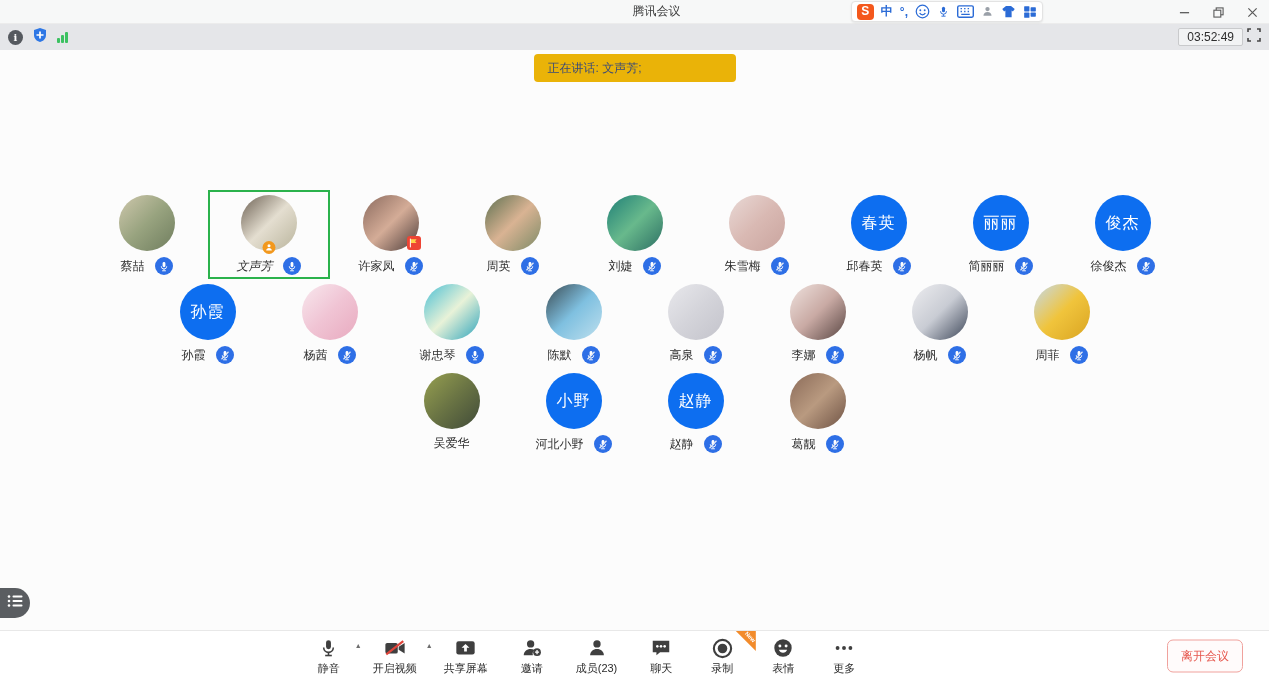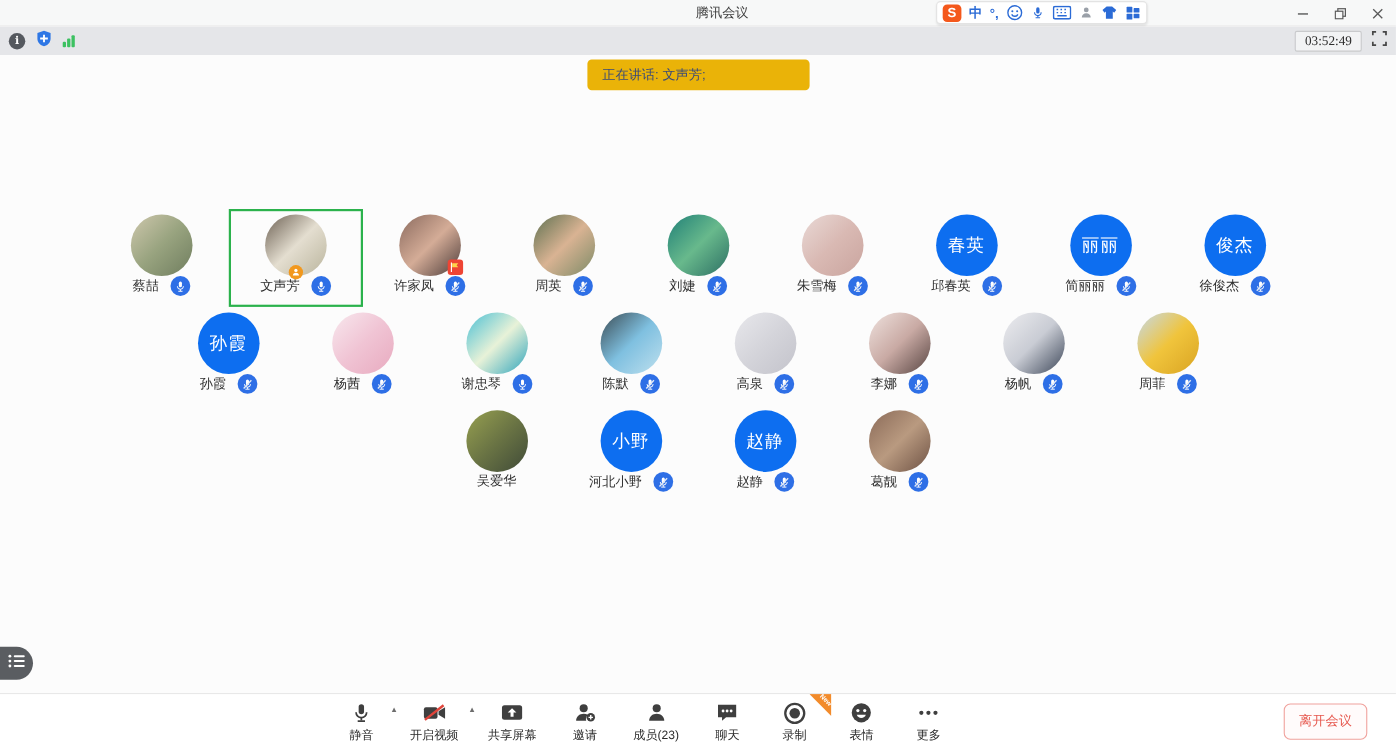--- a/index.html
+++ b/index.html
@@ -13,36 +13,36 @@
   .ime { position:absolute; right:226px; top:1px; height:21px; background:#fff; border:1px solid #e3e3e3; border-radius:4px; display:flex; align-items:center; padding:0 5px; gap:7px; box-shadow:0 1px 2px rgba(0,0,0,.08); }
   .ime span { display:flex; align-items:center; justify-content:center; height:16px; }
   .sogou { width:17px; height:17px; background:#f4581c; border-radius:4px; color:#fff; font-weight:bold; font-size:12px; line-height:17px; text-align:center; }
   .ime-txt { color:#2b6bd6; font-size:12px; font-weight:bold; }
   .win-controls { position:absolute; right:0; top:0; height:24px; display:flex; }
   .win-controls span { width:34px; height:24px; display:flex; align-items:center; justify-content:center; color:#5a5a5a; }
 
   
   .statusbar { height:26px; background:#e5e6e9; display:flex; align-items:center; justify-content:space-between; padding:0 8px; }
   .sb-left { display:flex; align-items:center; gap:9px; }
-  .sb-right { display:flex; align-items:center; gap:9px;font-family:Liberation Serif, serif; }
+  .sb-right { display:flex; align-items:center; gap:4px; }
   .timer { background:#f2f3f4; border:1px solid #c9cacc; border-radius:2px; font-size:12px; color:#2e2e2e; padding:1px 8px; }
   .info-dot { width:15px; height:15px; border-radius:50%; background:#55595f; color:#fff; font-size:10px; font-weight:bold; display:flex; align-items:center; justify-content:center; font-family:"DejaVu Serif",serif; }
 
   
   .main { flex:1; position:relative; background:#fcfcfc; }
   .banner { margin:4px auto 0; width:202px; height:28px; background:#eab308; border-radius:4px; font-size:12px; color:#3a4a78; line-height:28px; padding-left:14px; }
   #grid { margin-top:108px; display:flex; flex-direction:column; align-items:center; }
   .grow { display:flex; justify-content:center; }
   .cell { width:122px; height:89px; display:flex; flex-direction:column; align-items:center; padding-top:5px; position:relative; }
-  .cell.selected { outline:2px solid #2bb24c; outline-offset:-2px; }
+  .cell.selected { outline:2px solid #2bb24c; outline-offset:-2px;font-style:italic; }
   .avatar { width:56px; height:56px; border-radius:50%; position:relative; flex:none; }
   .avatar .init { position:absolute; inset:0; display:flex; align-items:center; justify-content:center; color:#fff; font-size:16px; letter-spacing:1px; }
   .host-badge { position:absolute; left:50%; bottom:-3px; transform:translateX(-50%); width:13px; height:13px; border-radius:50%; background:#f2981d; display:flex; align-items:center; justify-content:center; }
   .flag-badge { position:absolute; right:-2px; bottom:1px; width:14px; height:14px; border-radius:3px; background:#ee4434; display:flex; align-items:center; justify-content:center; }
-  .nrow { display:flex; align-items:center; gap:10px; }
+  .nrow { margin-top:6px; display:flex; align-items:center; gap:10px; }
   .pname { font-size:12px; color:#2e2e2e; white-space:nowrap; }
   .micwrap { width:18px; height:18px; border-radius:50%; background:#2e6fe6; display:flex; align-items:center; justify-content:center; flex:none; }
   .bars { display:flex; align-items:flex-end; gap:1.5px; height:11px; }
   .bars i { width:2.5px; border-radius:1px; display:block; }
 
   .side-pill { position:absolute; left:0; top:538px; width:30px; height:30px; background:#5a5d61; border-radius:0 15px 15px 0; display:flex; align-items:center; justify-content:center; }
 
   
   .toolbar { height:51px; background:#fff; border-top:1px solid #e8e8e8; position:relative; display:flex; align-items:center; justify-content:center; }
   #tools { display:flex; gap:27px; margin-right:96px; }

